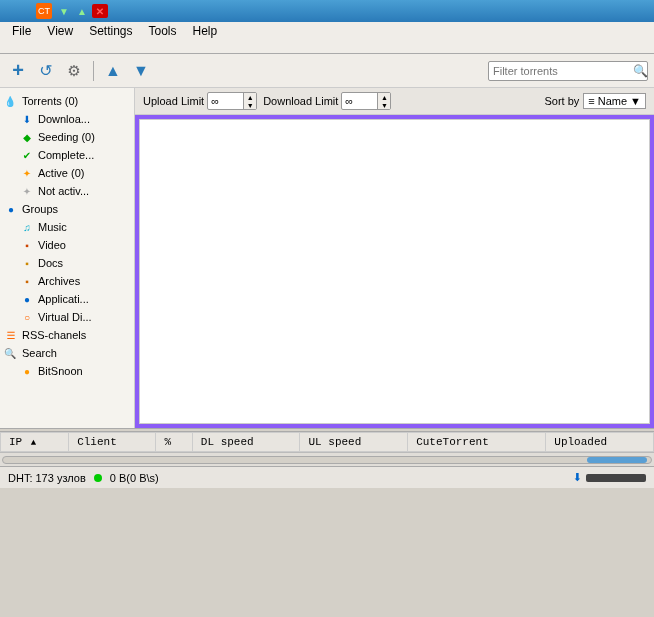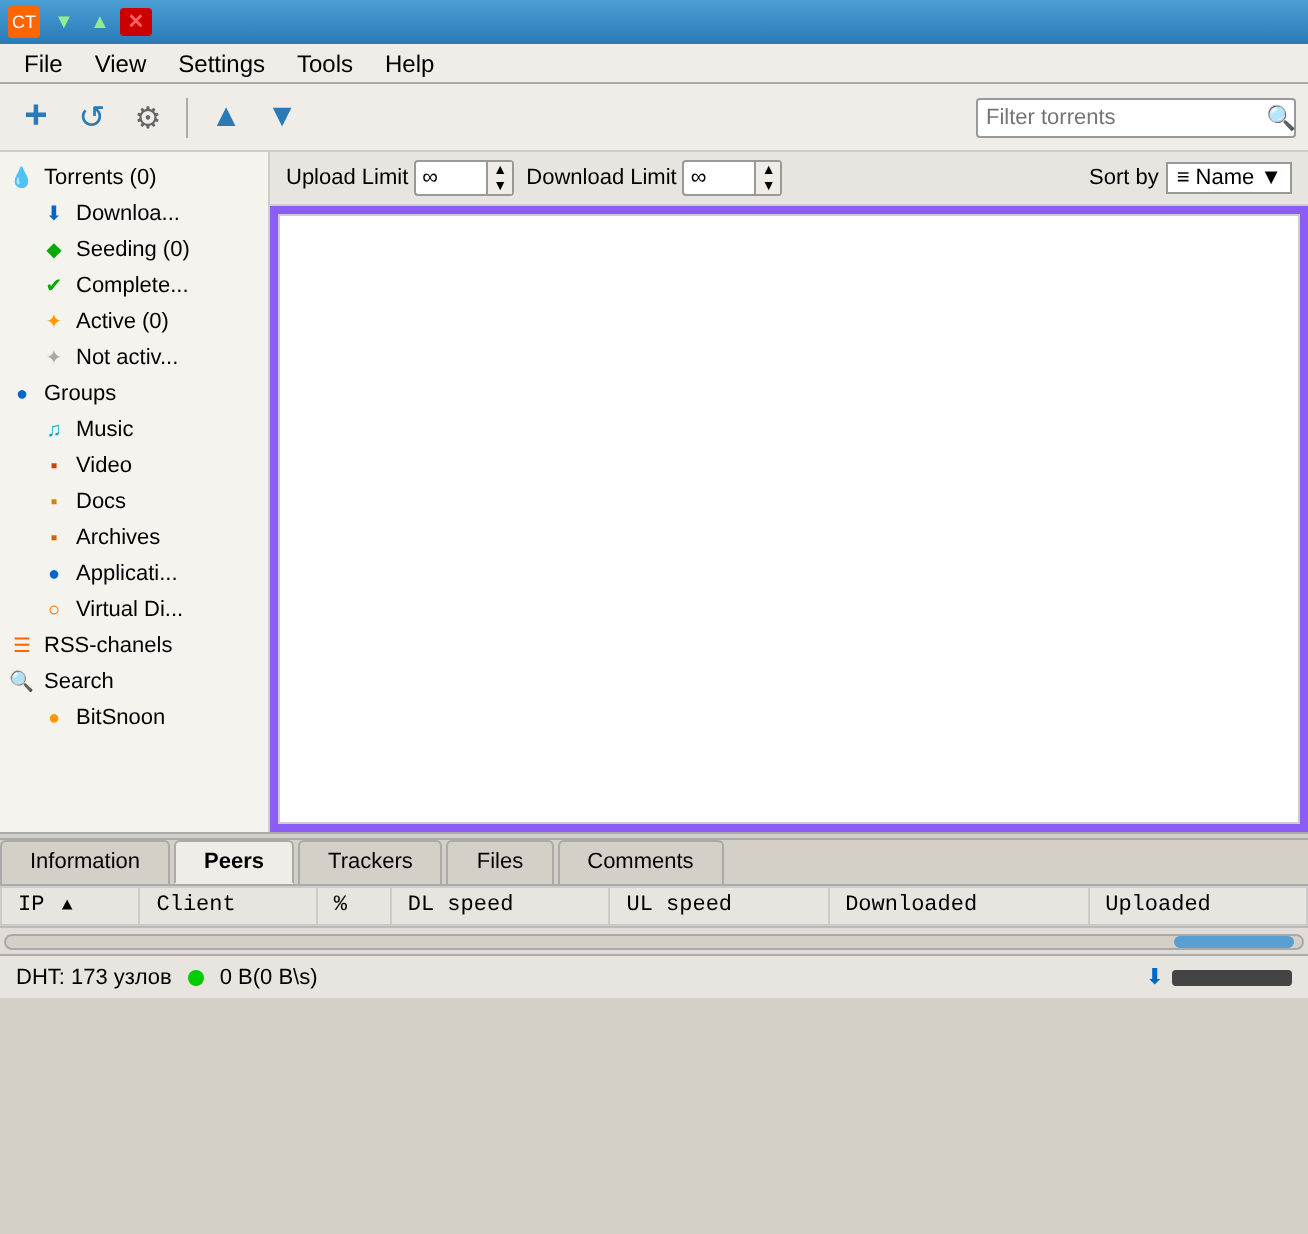--- a/index.html
+++ b/index.html
@@ -29,20 +29,21 @@
       height: 16px;
       margin-right: 4px;
       background: #ff6600;
       border-radius: 2px;
       display: flex;
       align-items: center;
       justify-content: center;
       font-size: 9px;
       color: white;
       font-weight: normal;
+      margin-left: 32px;
     }
     #titlebar .title-text { flex: 1; }
     #titlebar .title-controls {
       display: flex;
       gap: 2px;
     }
     #titlebar .title-btn {
       width: 16px;
       height: 14px;
       display: flex;
@@ -52,23 +53,22 @@
       cursor: pointer;
       border-radius: 2px;
     }
     .title-btn.min { color: #90ee90; }
     .title-btn.max { color: #90ee90; }
     .title-btn.close { color: #ff6060; background: #c00; border-radius: 2px; }
 
     
     #menubar {
       background: #f0ede8;
-      height: 20px;
-      display: flex;
-      align-items: center;
+      height: 32px;
+      display: flex;
       padding: 0 4px;
       border-bottom: 1px solid #aaa;
     }
     .menu-item {
       padding: 2px 8px;
       cursor: pointer;
       font-size: 12px;
     }
 
     
@@ -485,40 +485,33 @@
     <div id="torrent-list">
       
     </div>
   </div>
 </div>
 
 <div id="resize-handle"></div>
 
 <div id="bottom-panel">
 
-  <div id="tabs">
-    <div class="tab">Information</div>
-    <div class="tab active">Peers</div>
-    <div class="tab">Trackers</div>
-    <div class="tab">Files</div>
-    <div class="tab">Comments</div>
-  </div>
 
   <div id="peers-table">
     <table>
       <thead>
         <tr>
           <th>
             IP <span class="th-sort-icon">▲</span>
           </th>
           <th>Client</th>
           <th>%</th>
           <th>DL speed</th>
           <th>UL speed</th>
-          <th>Downloaded</th>
+          <th>CuteTorrent</th>
           <th>Uploaded</th>
         </tr>
       </thead>
       <tbody>
         
       </tbody>
     </table>
   </div>
 
   <div id="hscroll-area">

